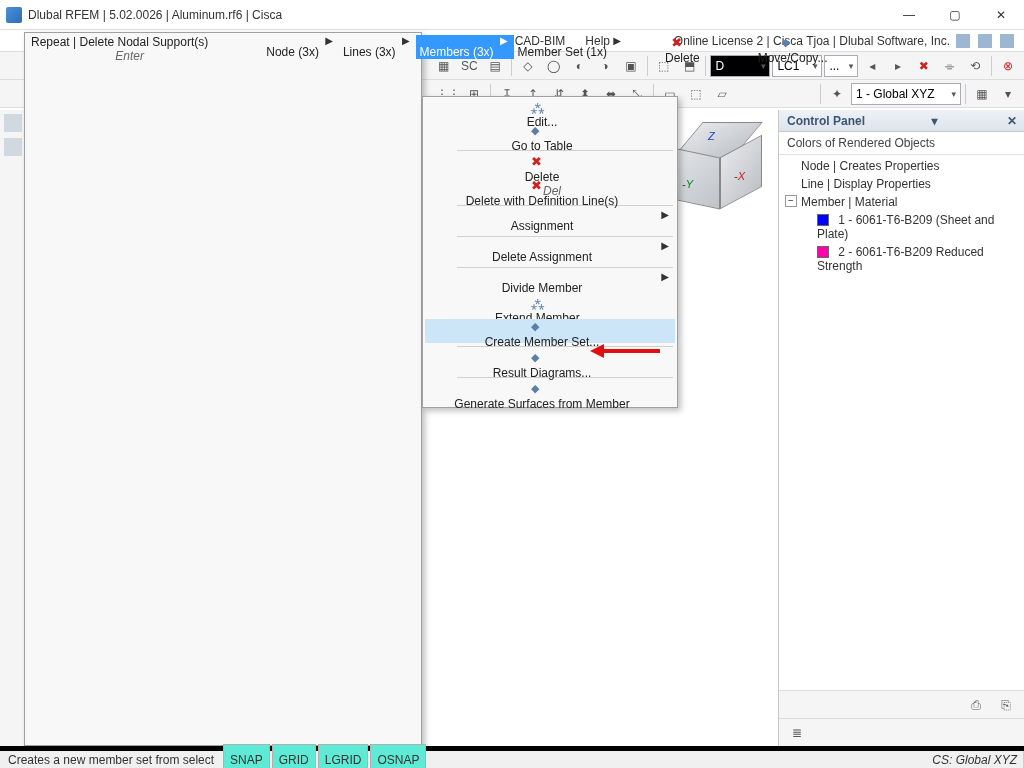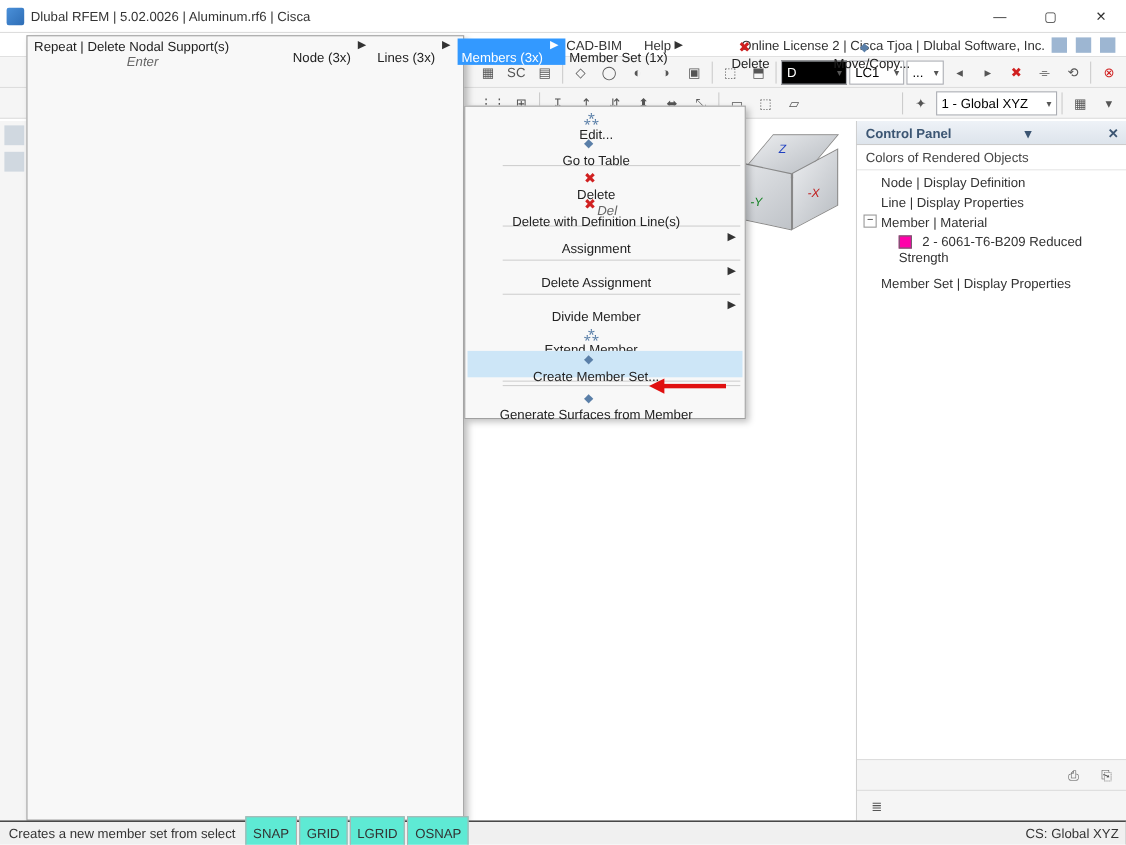--- a/index.html
+++ b/index.html
@@ -38,22 +38,22 @@
 .panelhdr .phbtn { margin-left:auto; width:16px; text-align:center; color:#3b5572; }
 .panelsub { padding:4px 8px; background:#fff; border-bottom:1px solid #e0e0e0; color:#444; }
 .panelbody { flex:1; background:#fff; padding:2px 4px; overflow:auto; }
 .proprow { padding:2px 2px 2px 18px; color:#333; position:relative; }
 .proprow .expander { position:absolute; left:2px; top:2px; width:12px; height:12px; border:1px solid #999; text-align:center; line-height:10px; font-size:10px; background:#fff; }
 .swatch { width:12px; height:12px; display:inline-block; margin-right:6px; vertical-align:-2px; border:1px solid #666; }
 .panelfoot { height:28px; background:#f5f5f5; border-top:1px solid #ddd; display:flex; align-items:center; justify-content:flex-end; padding:0 6px; gap:6px; }
 .panelfoot2 { height:28px; background:#f5f5f5; border-top:1px solid #ddd; display:flex; align-items:center; padding:0 6px; }
 
 
-.statusbar { position:absolute; bottom:0; left:0; right:0; height:22px; background:#f0f0f0; border-top:1px solid #000000; display:flex; align-items:center; font-size:11px; color:#333; }
-.statusbar .cell { padding:0 6px; border-right:1px solid #ccc; height:100%; display:flex; align-items:center; }
+.statusbar { position:absolute; bottom:0; left:0; right:0; height:22px; background:#f0f0f0; border-top:5px solid #000000; display:flex; align-items:center; font-size:11px; color:#333; }
+.statusbar .cell { padding:0 6px; border-right:1px solid #ccc; height:100%; display:flex; align-items:center;font-style:italic; }
 .statusbar .hint { flex:0 0 auto; padding:0 8px; min-width:200px; }
 .statusbar .btncell { border:1px solid #b0b0b0; margin:1px; padding:8px 6px; background:#5eead4; }
 
 
 .ctxmenu { position:absolute; background:#f8f8f8; border:1px solid #a0a0a0; box-shadow:3px 3px 6px rgba(0,0,0,.25); padding:2px; }
 .ctxmenu .row { display:flex; align-items:center; height:24px; padding:0 20px 0 4px; position:relative; color:#222;flex-direction:column; }
 .ctxmenu .row .ic { width:24px; height:20px; display:flex; align-items:center; justify-content:center; margin-right:6px; }
 .ctxmenu .row .lbl { flex:1; white-space:nowrap; }
 .ctxmenu .row .shortcut { color:#666; margin-left:20px;font-style:italic; }
 .ctxmenu .row .arrow { position:absolute; right:6px; font-size:10px; color:#333; }
@@ -178,32 +178,35 @@
   <div class="viewport"></div>
 
   <div class="ctrlpanel">
     <div class="panelhdr">
       <span>Control Panel</span>
       <span class="phbtn">▾</span>
       <span class="phbtn">✕</span>
     </div>
     <div class="panelsub">Colors of Rendered Objects</div>
     <div class="panelbody">
-      <div class="proprow">Node | Display Definition</div>
+      <div class="proprow">Node | Creates Properties</div>
       <div class="proprow">Line | Display Properties</div>
       <div class="proprow">
         <span class="expander">−</span>
         <span>Member | Material</span>
       </div>
       <div class="proprow" style="padding-left:34px">
+        <span class="swatch" style="background:#0000ff"></span>
+        <span>1 - 6061-T6-B209 (Sheet and Plate)</span>
+      </div>
+      <div class="proprow" style="padding-left:34px">
         <span class="swatch" style="background:#ff00aa"></span>
         <span>2 - 6061-T6-B209 Reduced Strength</span>
       </div>
       <div style="height:6px"></div>
-      <div class="proprow">Member Set | Display Properties</div>
     </div>
     <div class="panelfoot">
       <div class="tbtn">⎙</div>
       <div class="tbtn">⎘</div>
     </div>
     <div class="panelfoot2">
       <div class="tbtn">≣</div>
     </div>
   </div>
 </div>
@@ -328,20 +331,26 @@
       </span>
       <span class="lbl">Extend Member...</span>
     </div>
   <div class="row hover">
       <span class="ic">
         <span class="ci gen"></span>
       </span>
       <span class="lbl">Create Member Set...</span>
     </div>
   <div class="sep"></div>
+  <div class="row">
+      <span class="ic">
+        <span class="ci gen"></span>
+      </span>
+      <span class="lbl">Result Diagrams...</span>
+    </div>
   <div class="sep"></div>
   <div class="row">
       <span class="ic">
         <span class="ci gen"></span>
       </span>
       <span class="lbl">Generate Surfaces from Member</span>
     </div>
 </div>
 
 <div class="redarrow">

